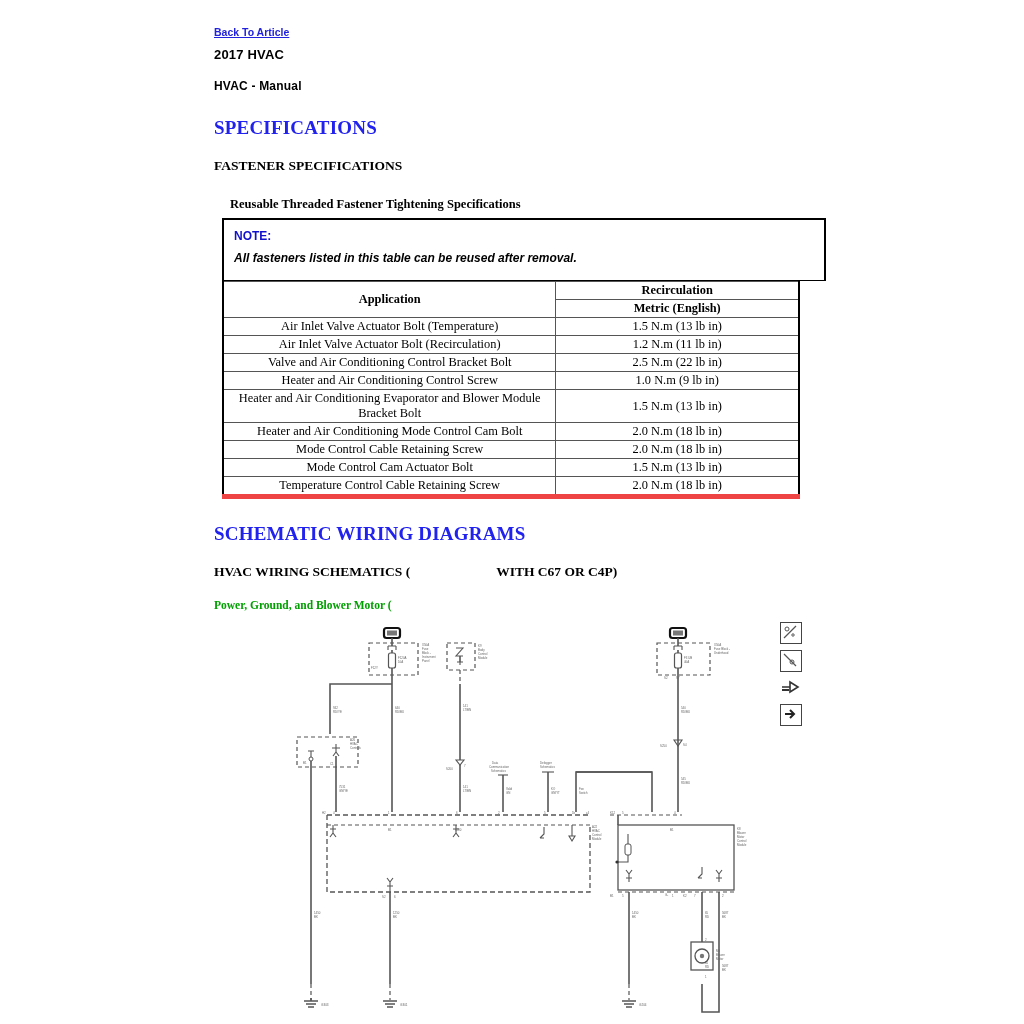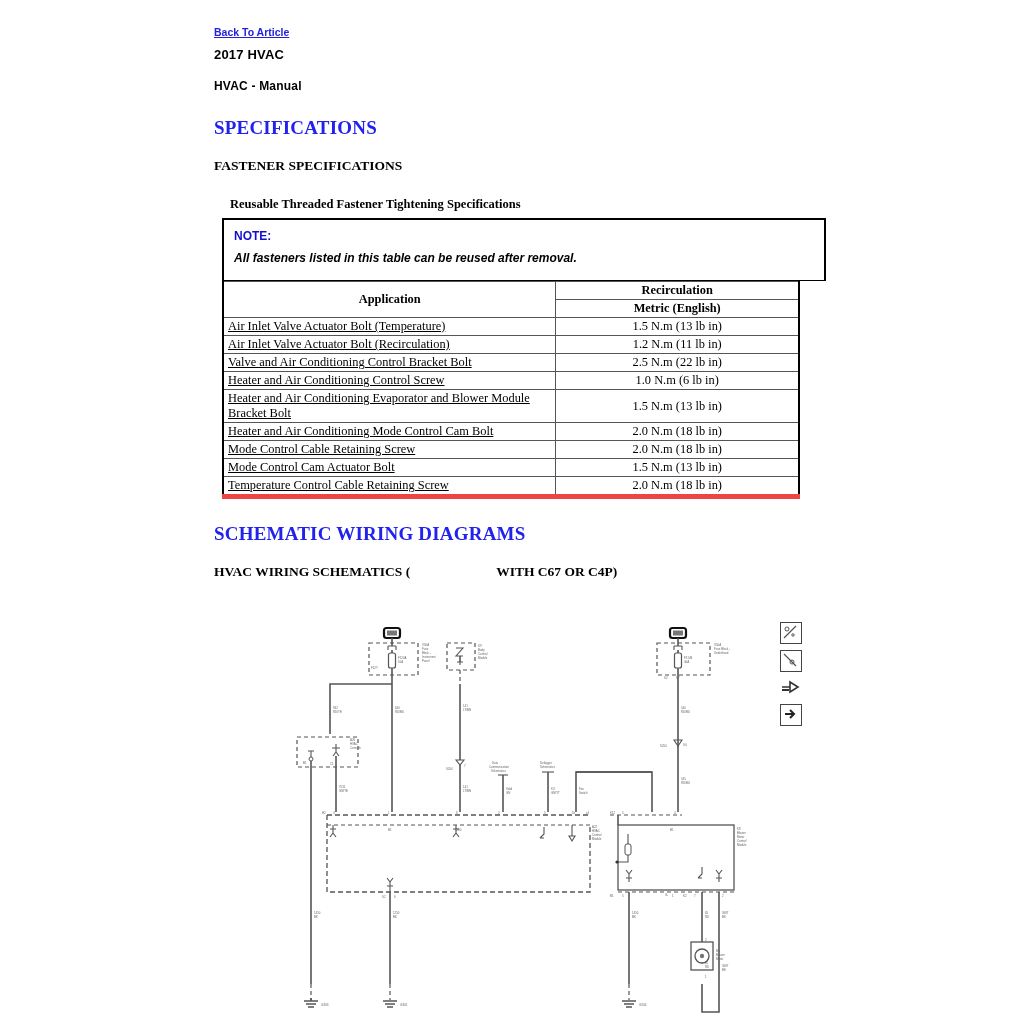--- a/index.html
+++ b/index.html
@@ -129,23 +129,22 @@
     color: #000;
     padding: 1px 4px;
     line-height: 15px;
     vertical-align: middle;
   }
   table.spec th {
     text-align: center;
     font-weight: bold;
   }
   table.spec td.app {
-    text-align: left;
+    text-align: center;
     font-weight: normal;
-    text-decoration: underline;
   }
   table.spec td.val {
     text-align: center;
     font-weight: normal;
   }
   .hdr-app { vertical-align: bottom; padding-bottom: 2px; }
 
   
   .diagram-area {
     position: absolute;
@@ -215,21 +214,21 @@
             <tr>
               <td class="app">Air Inlet Valve Actuator Bolt (Recirculation)</td>
               <td class="val">1.2 N.m (11 lb in)</td>
             </tr>
             <tr>
               <td class="app">Valve and Air Conditioning Control Bracket Bolt</td>
               <td class="val">2.5 N.m (22 lb in)</td>
             </tr>
             <tr>
               <td class="app">Heater and Air Conditioning Control Screw</td>
-              <td class="val">1.0 N.m (6 lb in)</td>
+              <td class="val">1.0 N.m (9 lb in)</td>
             </tr>
             <tr>
               <td class="app">Heater and Air Conditioning Evaporator and Blower Module Bracket Bolt</td>
               <td class="val">1.5 N.m (13 lb in)</td>
             </tr>
             <tr>
               <td class="app">Heater and Air Conditioning Mode Control Cam Bolt</td>
               <td class="val">2.0 N.m (18 lb in)</td>
             </tr>
             <tr>
@@ -243,20 +242,21 @@
             <tr>
               <td class="app">Temperature Control Cable Retaining Screw</td>
               <td class="val">2.0 N.m (18 lb in)</td>
             </tr>
           </tbody>
       </table>
     </div>
 
     <h1 class="sec">SCHEMATIC WIRING DIAGRAMS</h1>
     <h2 class="sub"><span>HVAC WIRING SCHEMATICS (</span><span class="gap"></span><span>WITH C67 OR C4P)</span></h2>
+    <h3 class="grp">Power, Ground, and Blower Motor (</h3>
   </div>
 
   <div class="diagram-area">
     <svg width="560" height="412" viewBox="0 0 560 412" xmlns="http://www.w3.org/2000/svg">
       <defs>
         <style>
           .w  { stroke:#555; stroke-width:1.6; fill:none; }
           .wt { stroke:#555; stroke-width:1.1; fill:none; }
           .dsh{ stroke:#555; stroke-width:1.2; fill:none; stroke-dasharray:4 3; }
           .dsh2{ stroke:#555; stroke-width:1.3; fill:none; stroke-dasharray:5 3; }

